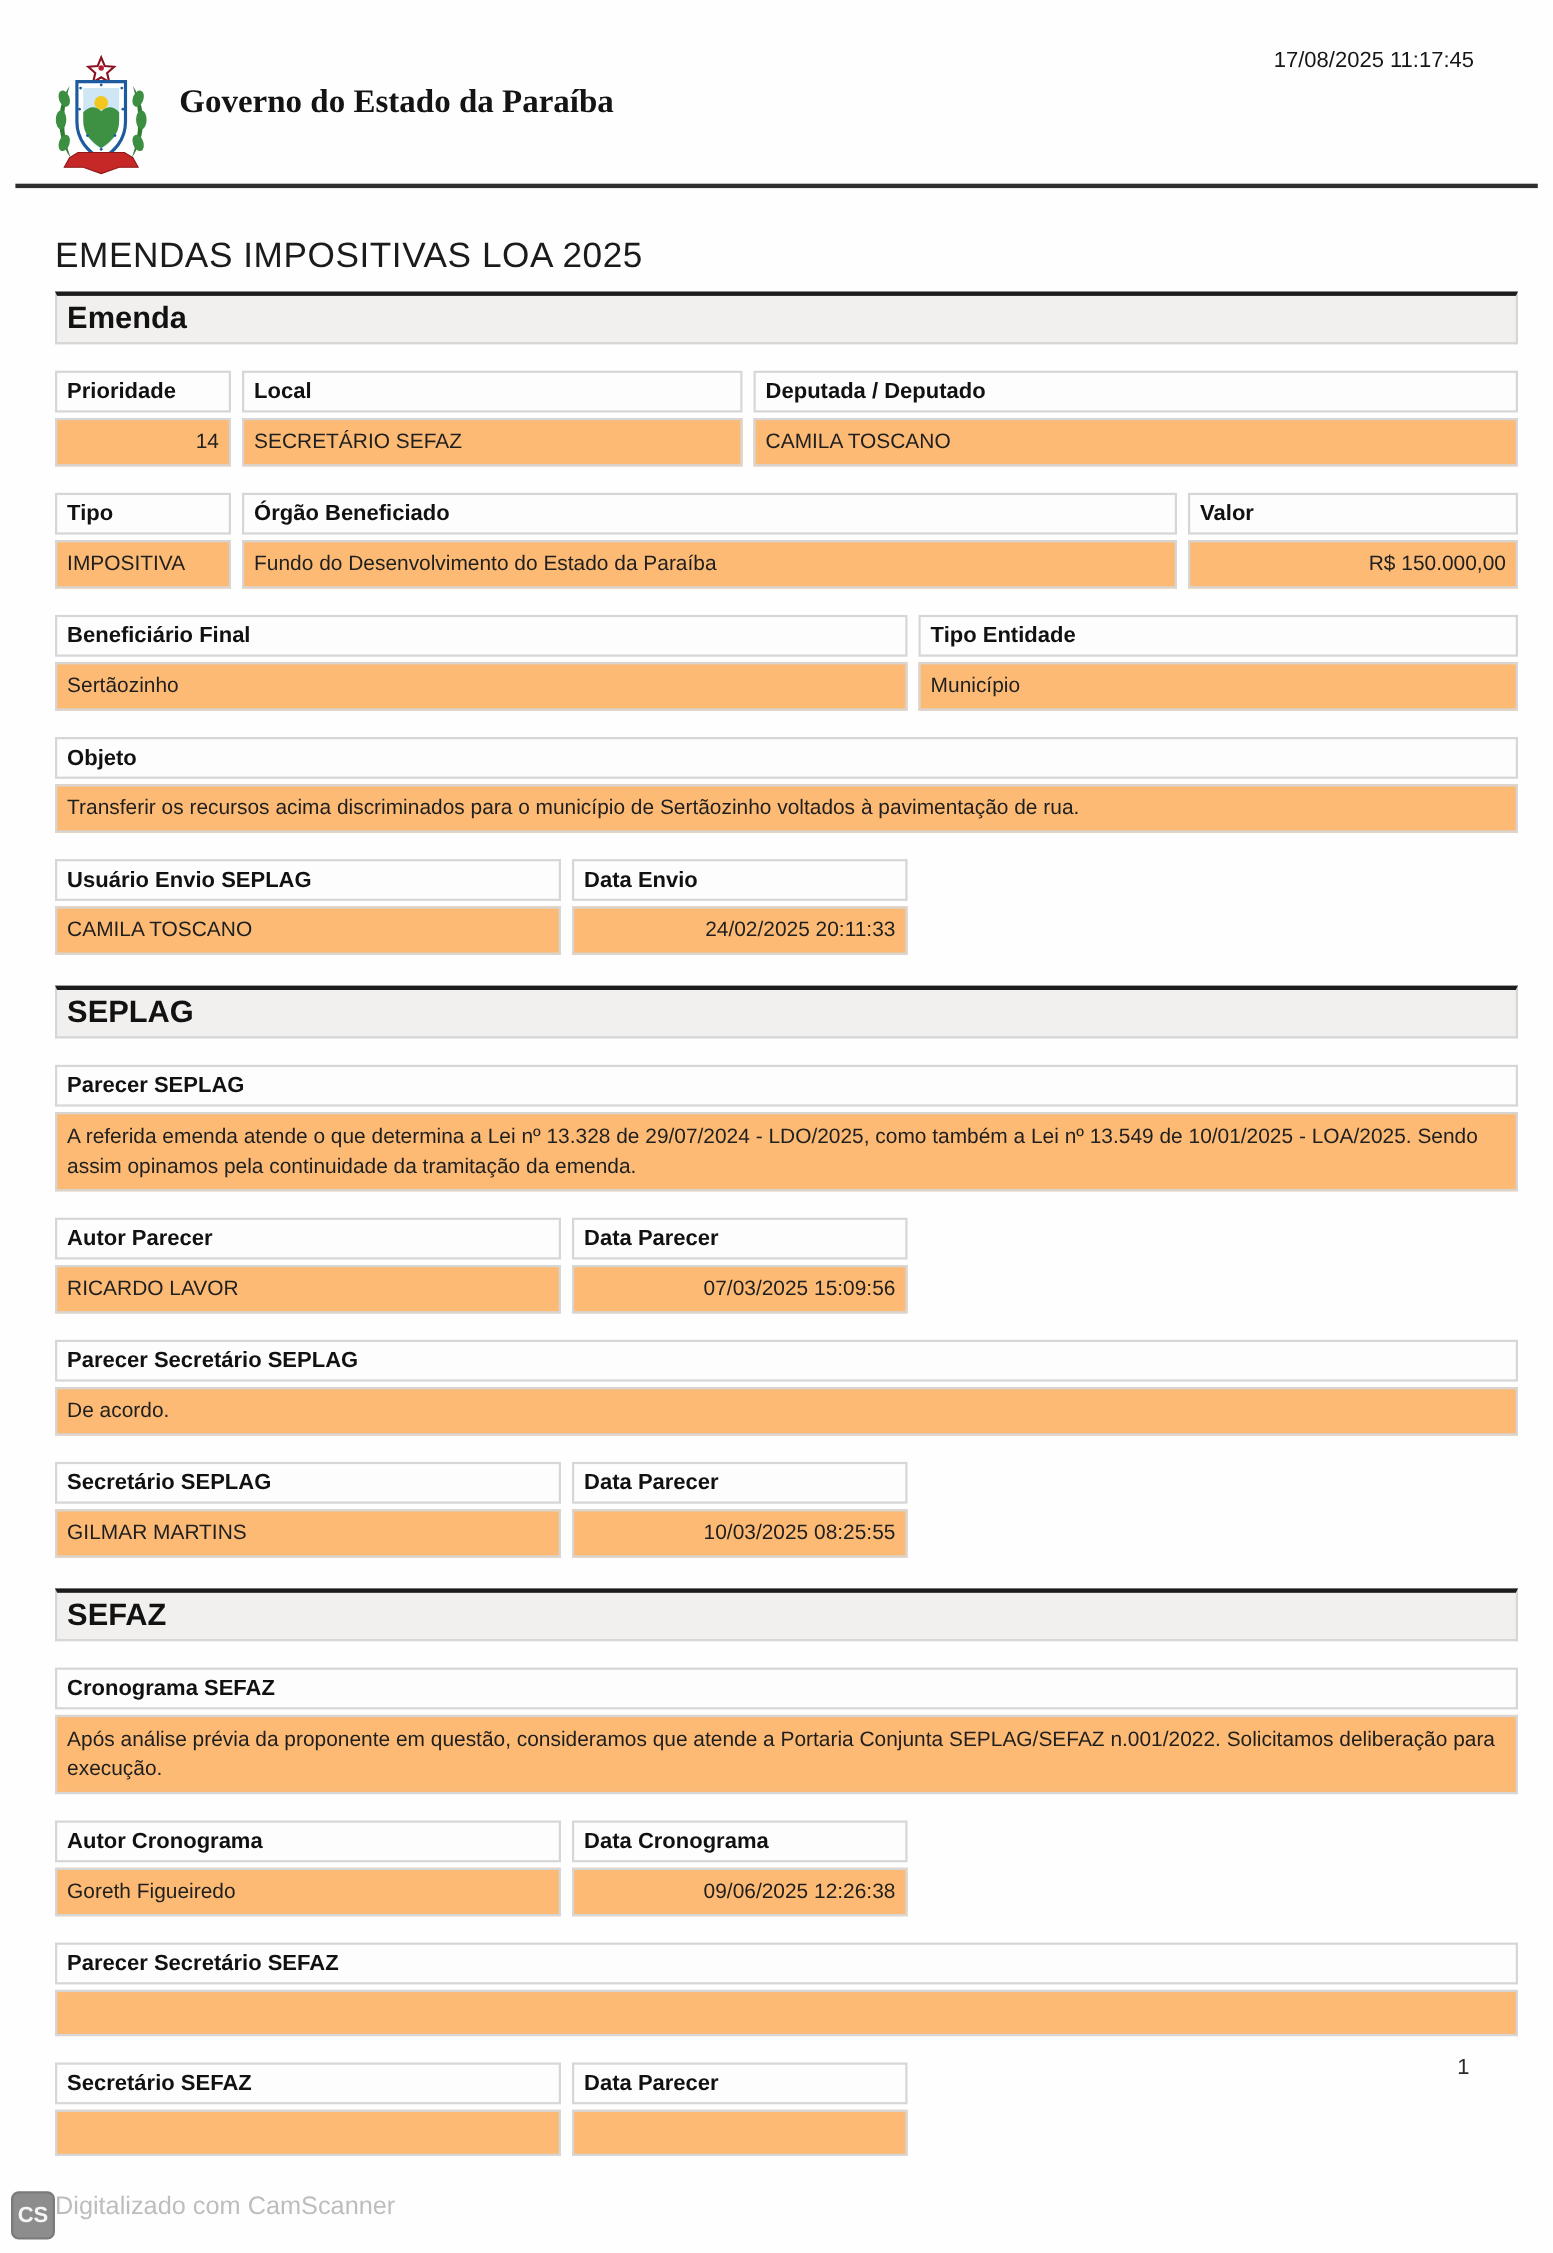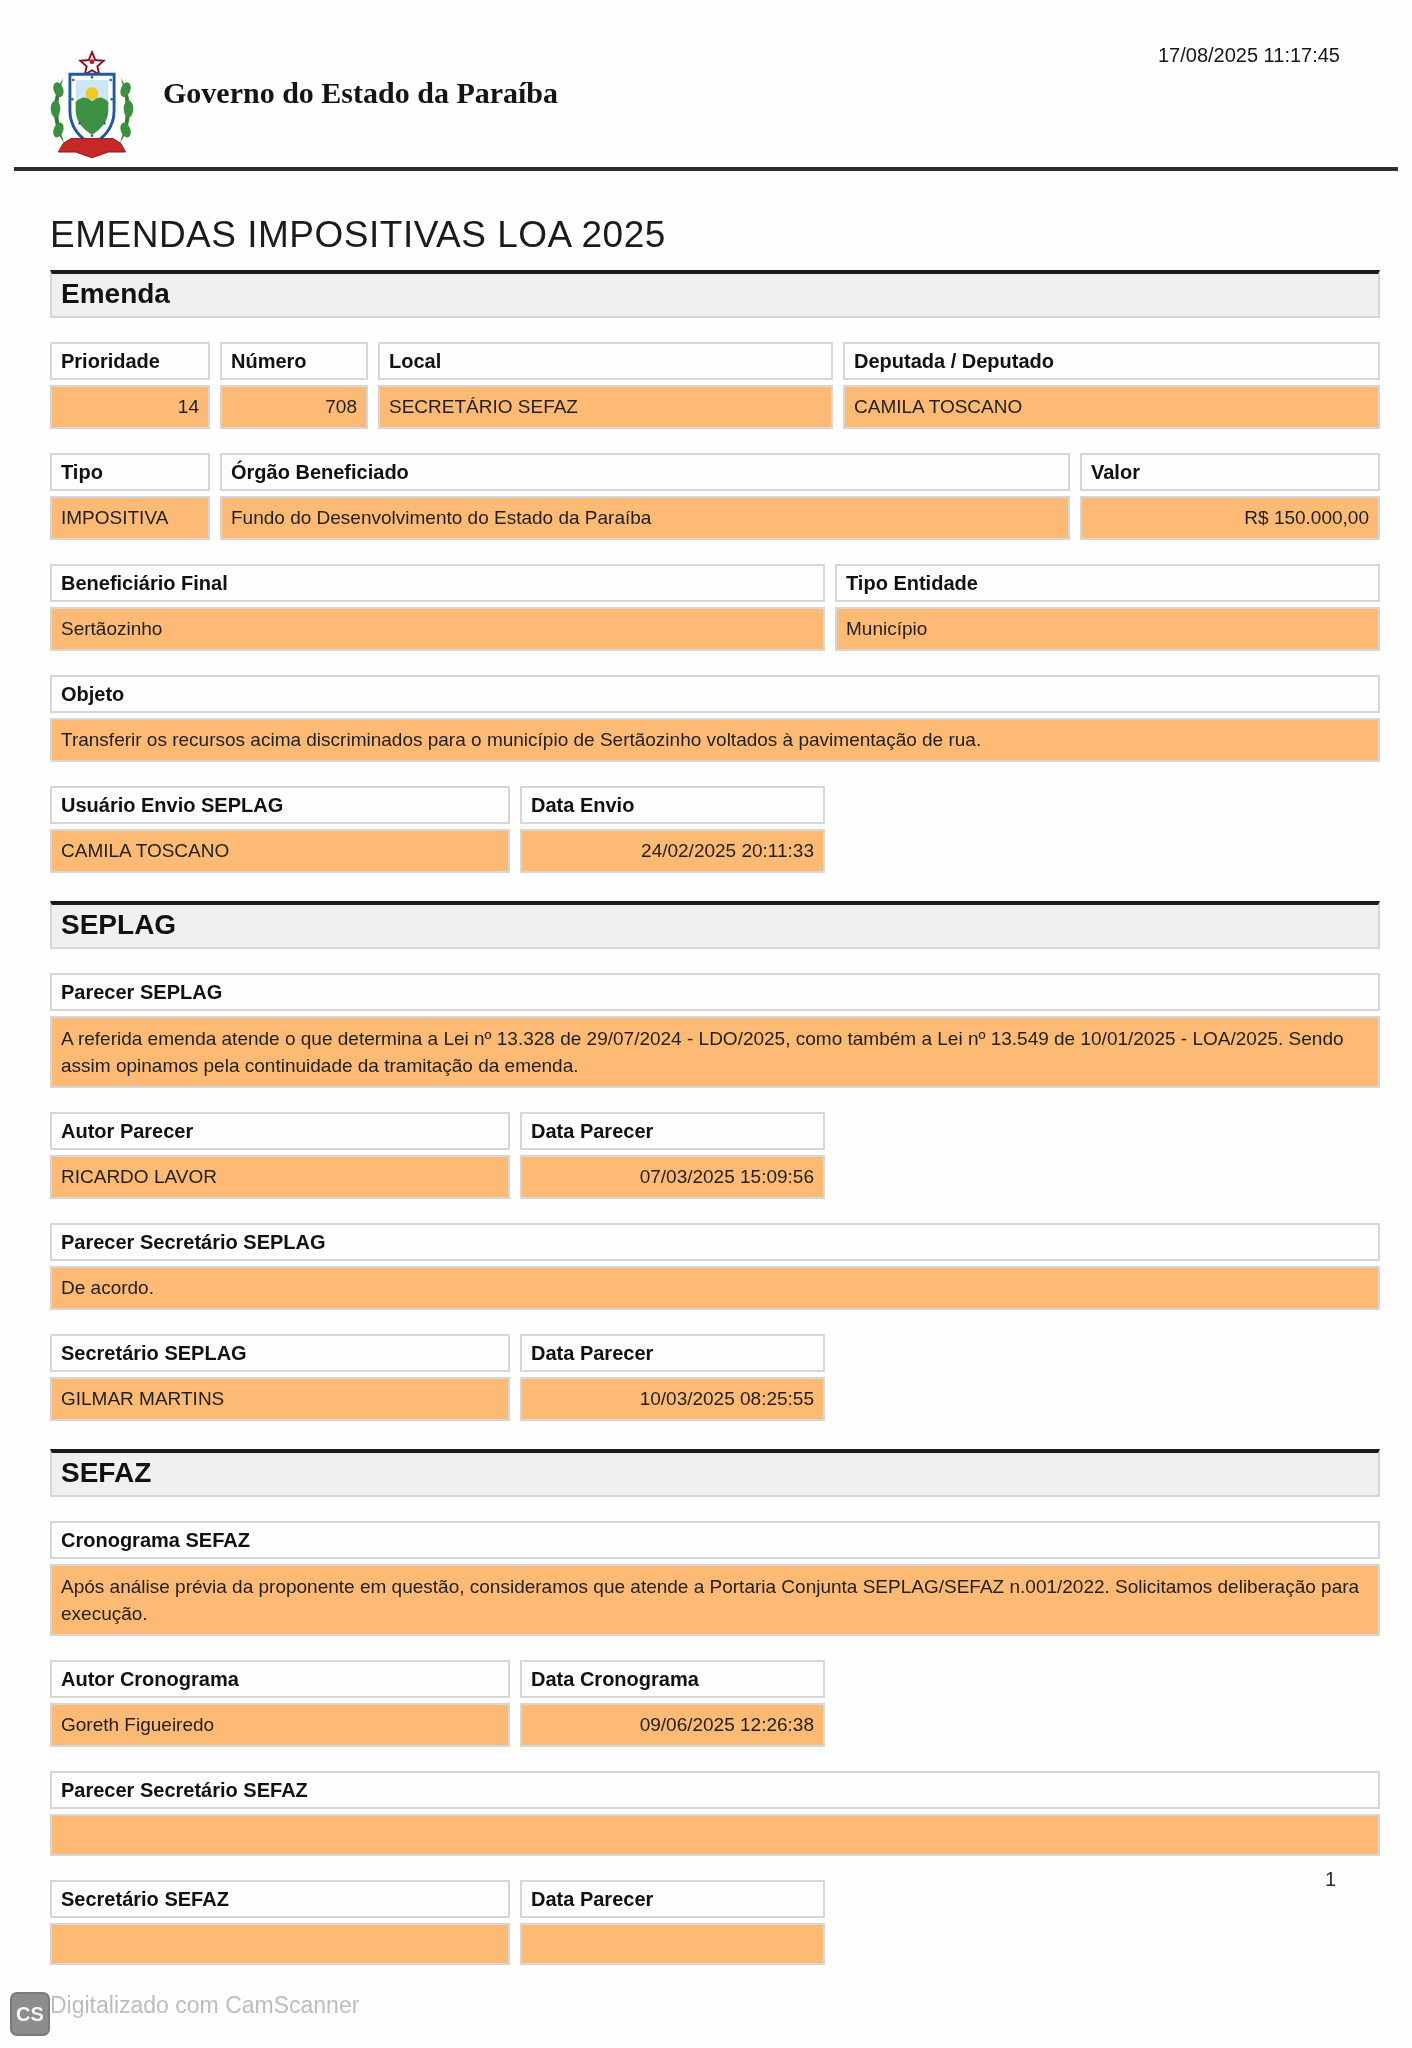--- a/index.html
+++ b/index.html
@@ -25,21 +25,21 @@
     font-weight: bold; font-size: 30px; color: #141414;
   }
   .header-rule {
     position: absolute; left: 14px; right: 14px; top: 167px;
     height: 4px; background: #2e2e2e;
   }
 
   
   .doc { position: absolute; left: 50px; top: 214px; width: 1330px; }
   .doc-title {
-    font-size: 37px; font-weight: 400; color: #1b1b1b;
+    font-size: 32px; font-weight: 400; color: #1b1b1b;
     letter-spacing: 0.5px; margin-bottom: 14px;
   }
   .section-bar {
     border: 2px solid #d6d6d6; border-top: 4px solid #1c1c1c;
     background: #f1f0ef;
     font-size: 28px; font-weight: bold; color: #121212;
     padding: 4px 9px 6px 9px;
     margin-top: 8px;
   }
   .section-bar.gap { margin-top: 28px; }
@@ -119,24 +119,20 @@
 
     <h1 class="doc-title">EMENDAS IMPOSITIVAS LOA 2025</h1>
 
     <div class="section-bar">Emenda</div>
 
     <div class="row">
       <div class="field w160">
         <div class="lbl">Prioridade</div>
         <div class="val right">14</div>
       </div>
-      <div class="field w148">
-        <div class="lbl">Número</div>
-        <div class="val right">708</div>
-      </div>
       <div class="field w455">
         <div class="lbl">Local</div>
         <div class="val">SECRETÁRIO SEFAZ</div>
       </div>
       <div class="field grow">
         <div class="lbl">Deputada / Deputado</div>
         <div class="val">CAMILA TOSCANO</div>
       </div>
     </div>
 

